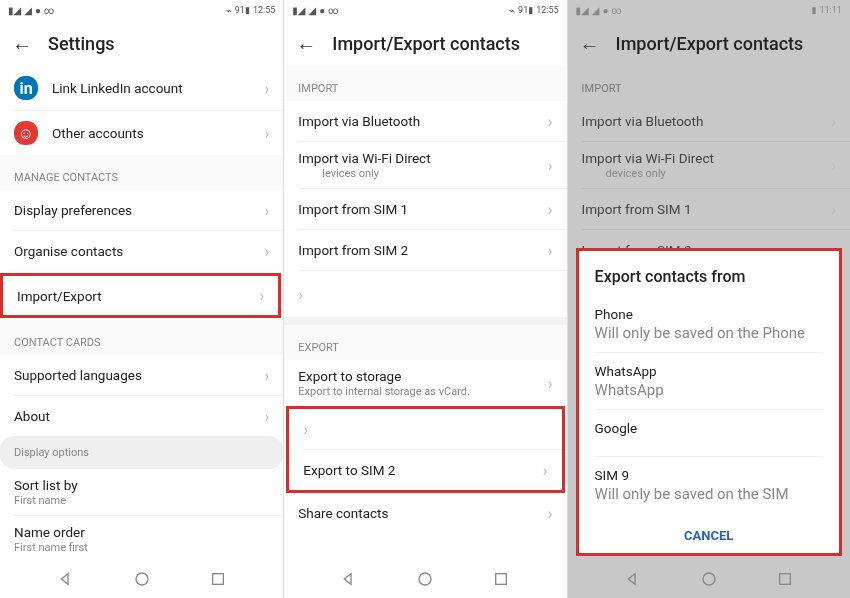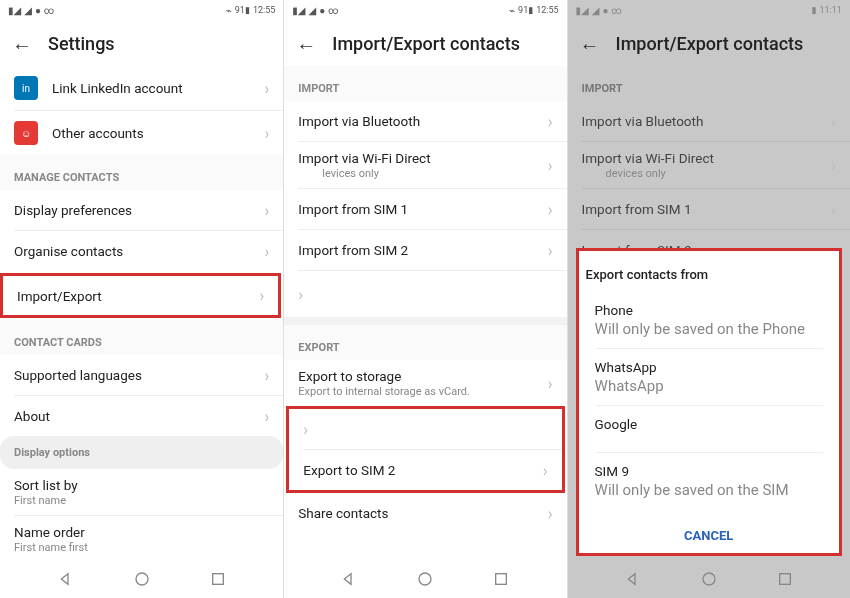--- a/index.html
+++ b/index.html
@@ -52,39 +52,38 @@
     position: relative;
   }
   .list-item.tall { min-height: 46px; padding-top: 8px; padding-bottom: 8px; }
   .item-icon {
     width: 24px;
     height: 24px;
     margin-right: 14px;
     display: flex;
     align-items: center;
     justify-content: center;
-    border-radius: 4px;
-    font-size: 10px;
-    font-weight: normal;
+    border-radius: 11px;
+    font-size: 16px;
+    font-weight: bold;
     color: #fff;
     flex-shrink: 0;
   }
   .item-icon.linkedin { background: #0077B5; }
   .item-icon.contacts { background: #e53935; }
   .item-text { flex: 1; display: flex; flex-direction: column; }
   .item-label { font-size: 13.5px; color: #222; }
   .item-sublabel { font-size: 11px; color: #888; margin-top: 1px; }
   .chevron { font-size: 16px; color: #bbb; }
   
   .section-header {
     padding: 16px 14px 6px;
     font-size: 11px;
     color: #888;
     background: #fafafa;
-    font-weight: bold;
   }
   .section-header.sub { padding-top: 10px; border-radius: 14px; }
   .divider { height: 1px; background: #eee; margin-left: 14px; }
   .block-divider { height: 8px; background: #f2f2f2; }
   
   .highlight {
     border: 3px solid #d32f2f;
   }
   
   .nav-bar {
@@ -108,24 +107,24 @@
     right: 8px;
     top: 248px;
     bottom: 42px;
     background: #fff;
     border: 3px solid #d32f2f;
     display: flex;
     flex-direction: column;
     padding: 0;
   }
   .dialog-title {
-    font-size: 13px;
+    font-size: 16px;
     font-weight: 500;
     color: #222;
-    padding: 16px 7px 10px;
+    padding: 16px 16px 10px;
   }
   .dialog-item {
     padding: 10px 16px;
   }
   .dialog-item .dl-label { font-size: 13.5px; color: #222; }
   .dialog-item .dl-sub { font-size: 15px; color: #888; margin-top: 2px; }
   .dialog-divider { height: 1px; background: #eee; margin: 0 16px; }
   .dialog-cancel {
     text-align: center;
     padding: 14px 0 10px;

